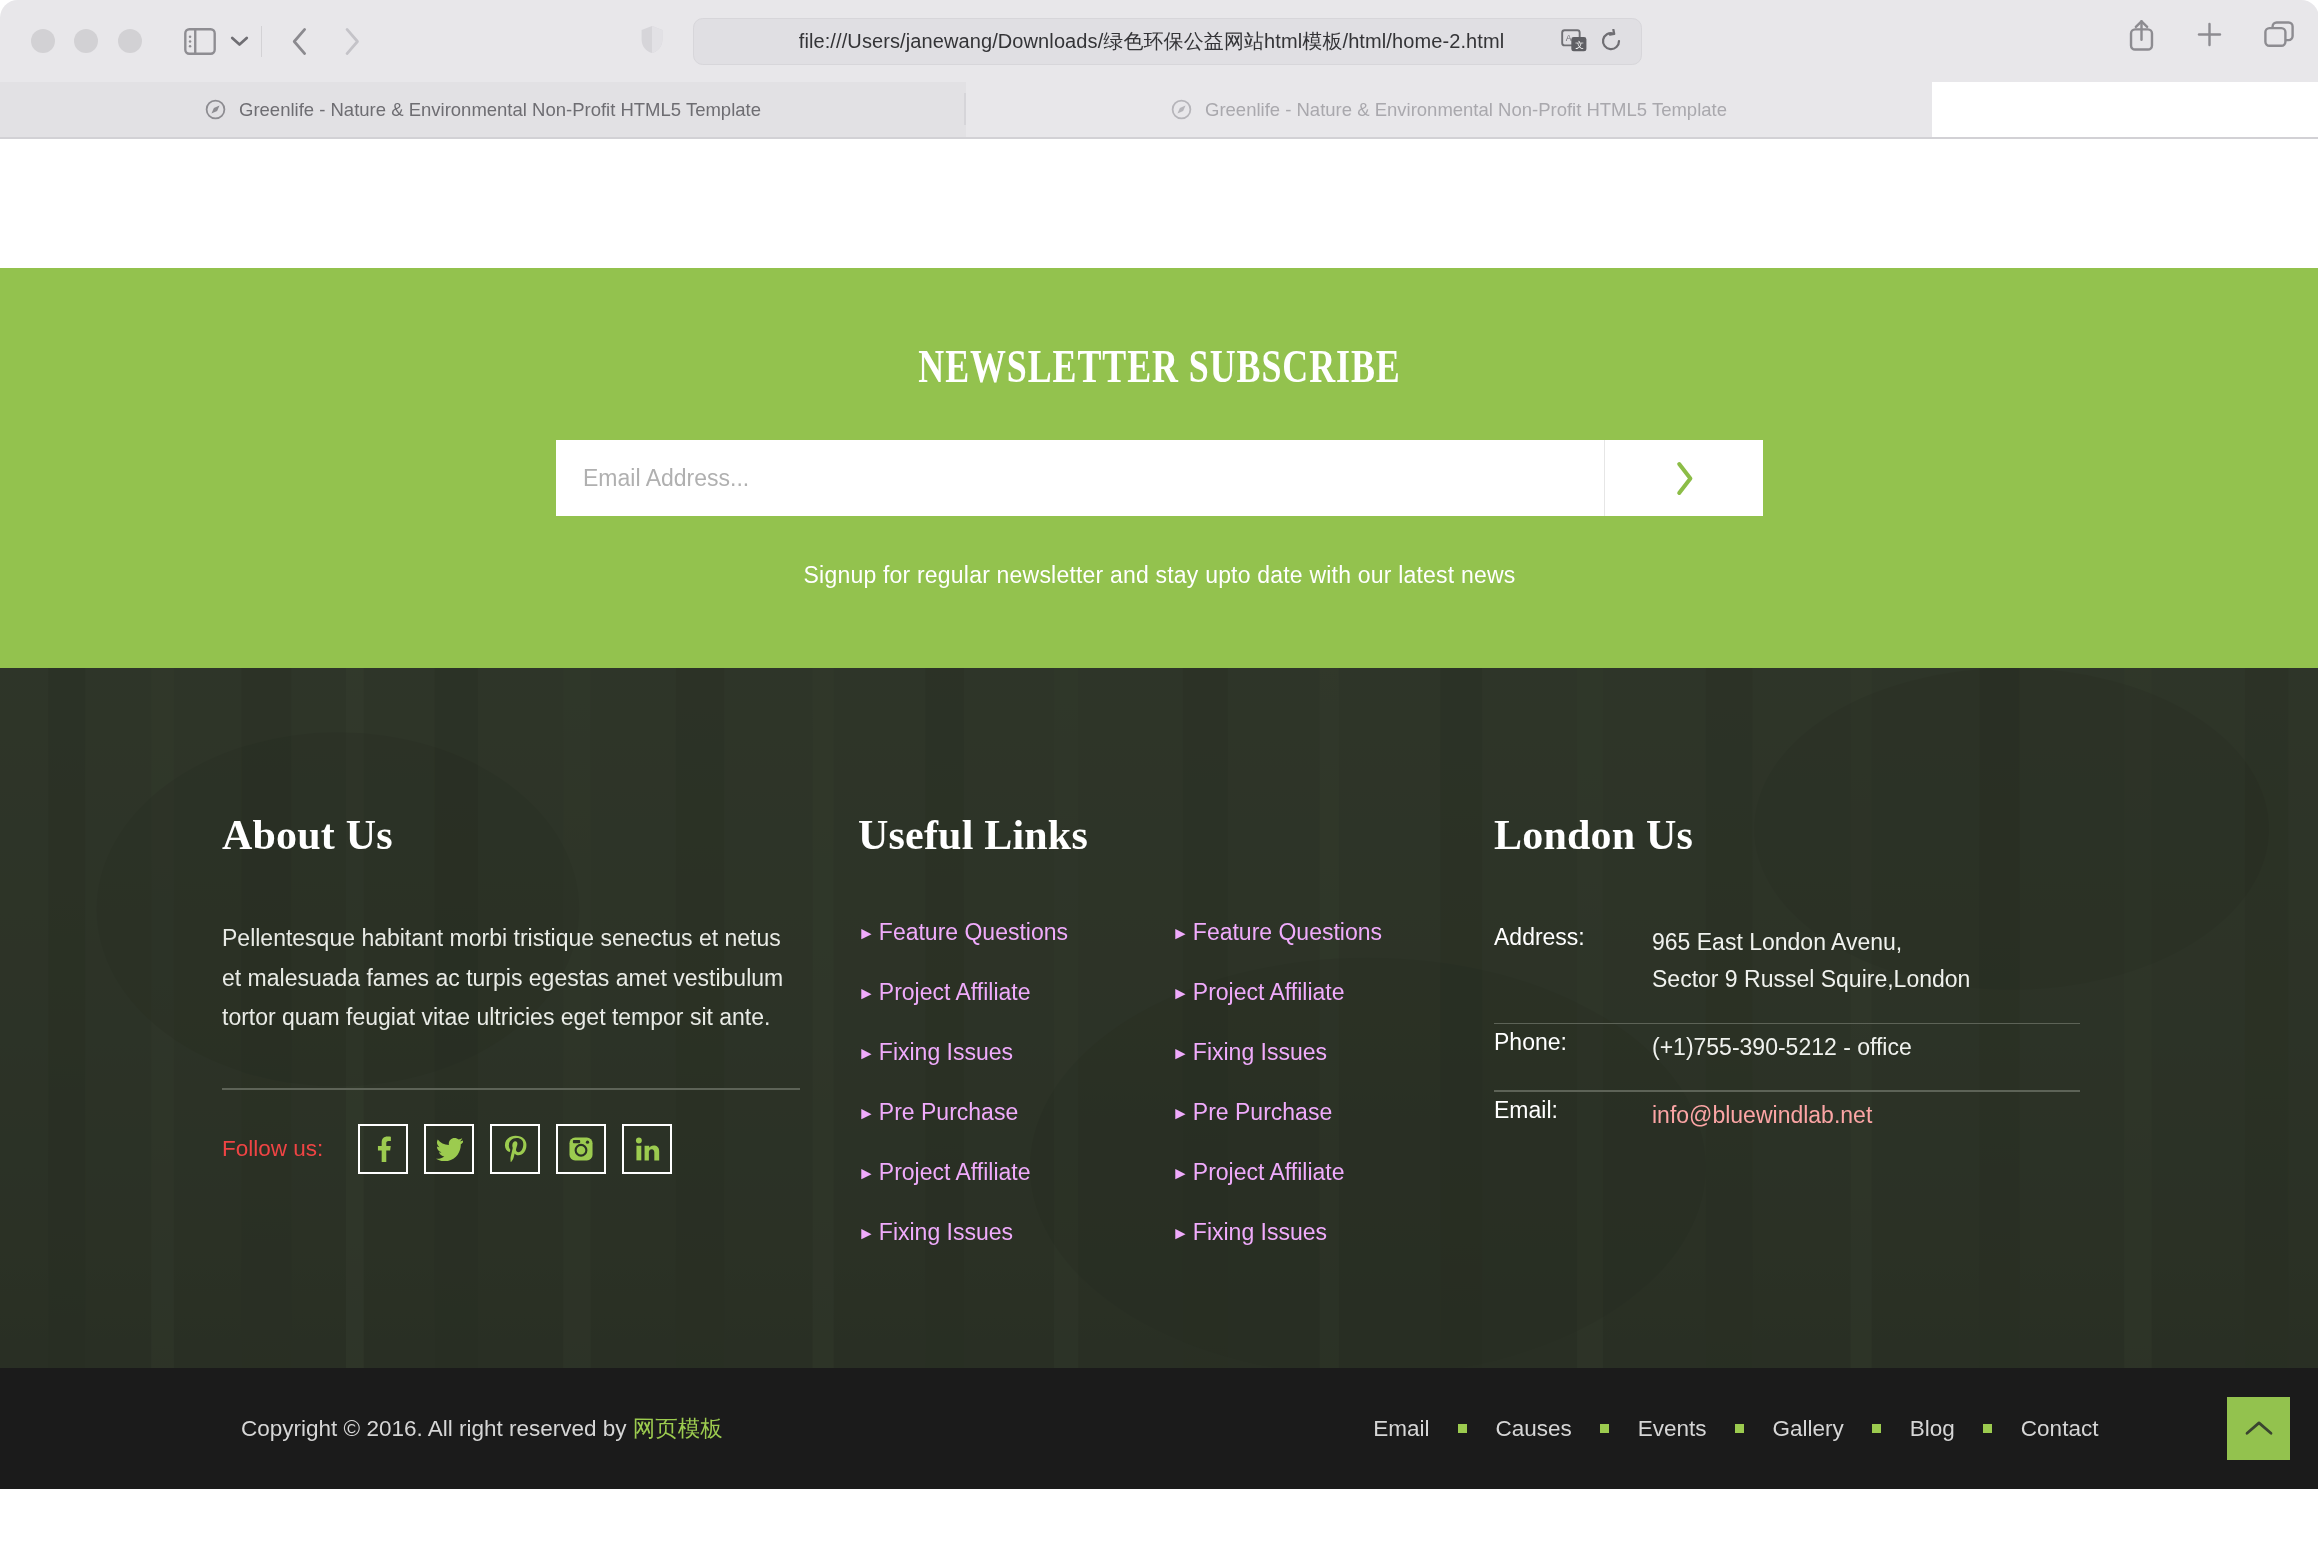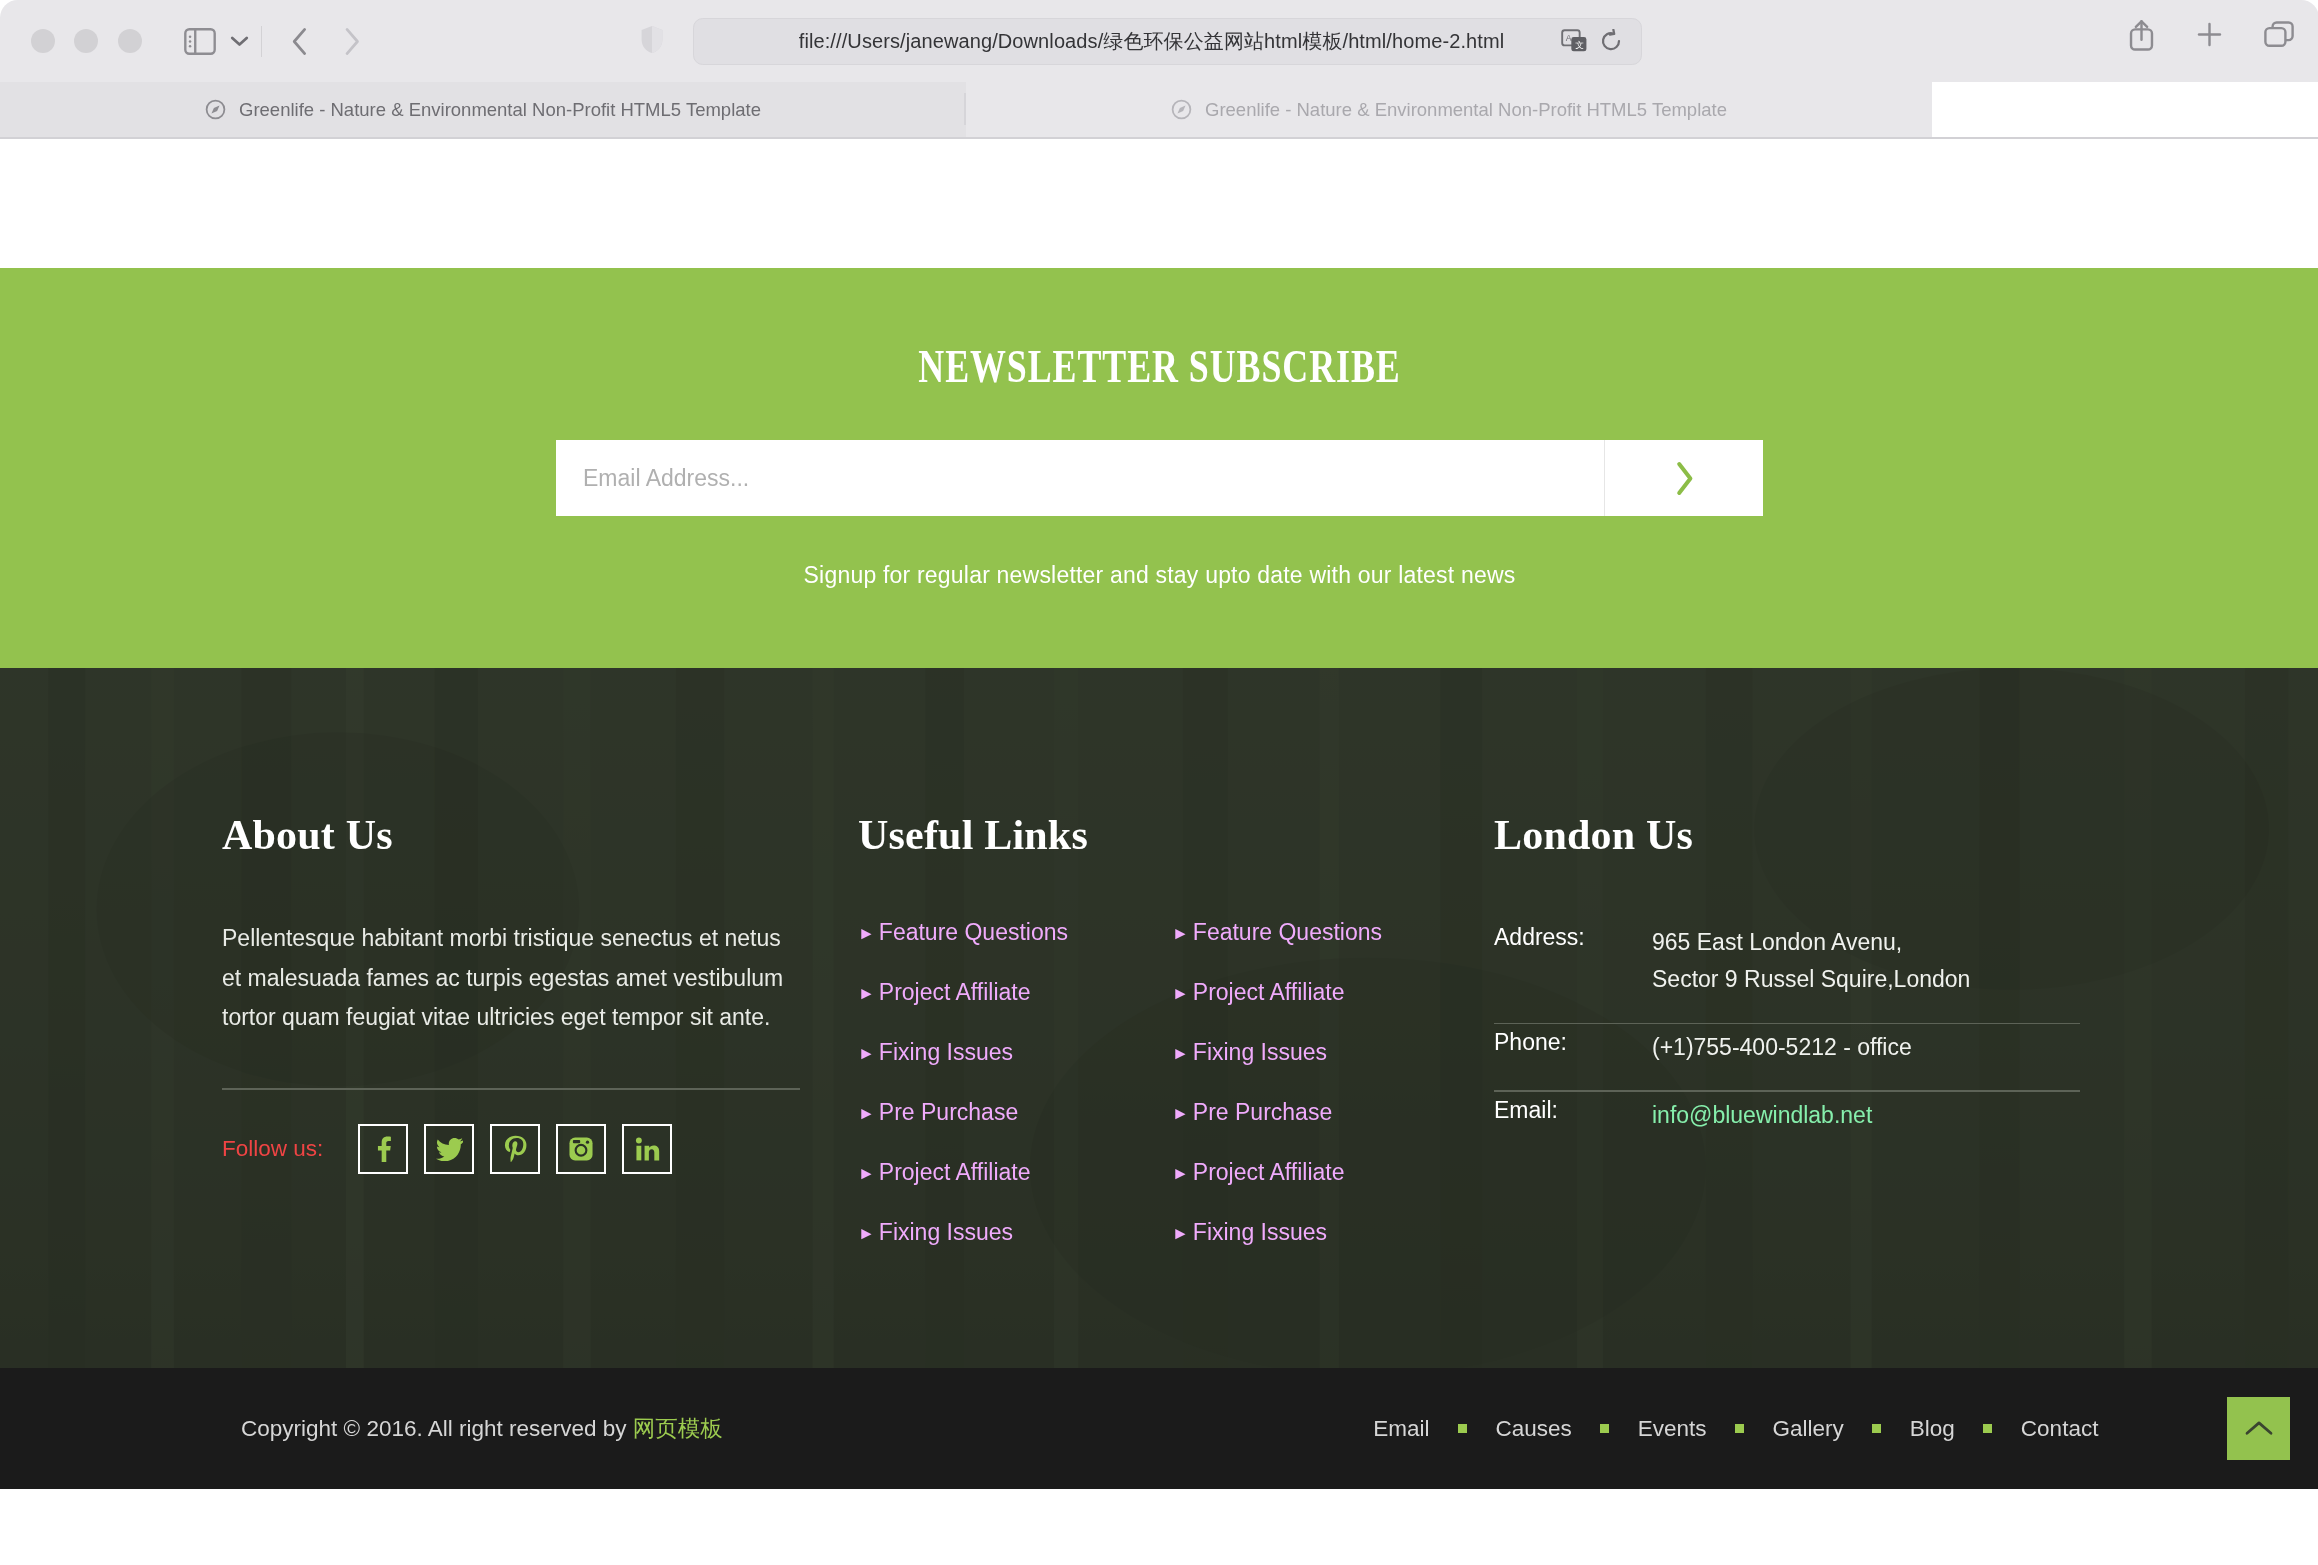--- a/index.html
+++ b/index.html
@@ -258,21 +258,21 @@
     width: 158px;
     font-size: 23px;
     color: #ffffff;
     flex-shrink: 0;
   }
   .c-value {
     font-size: 23px;
     line-height: 1.62;
     color: #f0f2ee;
   }
-  .c-value a { color: #86efac; text-decoration: none; margin-top: 44px; }
+  .c-value a { color: #fca5a5; text-decoration: none; margin-top: 44px; }
   .c-divider {
     width: 586px; height: 1.6px;
     background: #5d6357;
   }
 
   
   .copybar {
     position: relative;
     height: 121px;
     background: #1b1b1b;
@@ -553,21 +553,21 @@
           <span class="c-label">Address:</span>
           <span class="c-value">
             <span>965 East London Avenu,</span><br>
             <span>Sector 9 Russel Squire,London</span>
           </span>
         </div>
         <div class="c-divider"></div>
 
         <div class="contact-row">
           <span class="c-label">Phone:</span>
-          <span class="c-value">(+1)755-400-5212 - office</span>
+          <span class="c-value">(+1)755-390-5212 - office</span>
         </div>
         <div class="c-divider"></div>
 
         <div class="contact-row">
           <span class="c-label">Email:</span>
           <span class="c-value">
             <a href="#">info@bluewindlab.net</a>
           </span>
         </div>
       </div>

